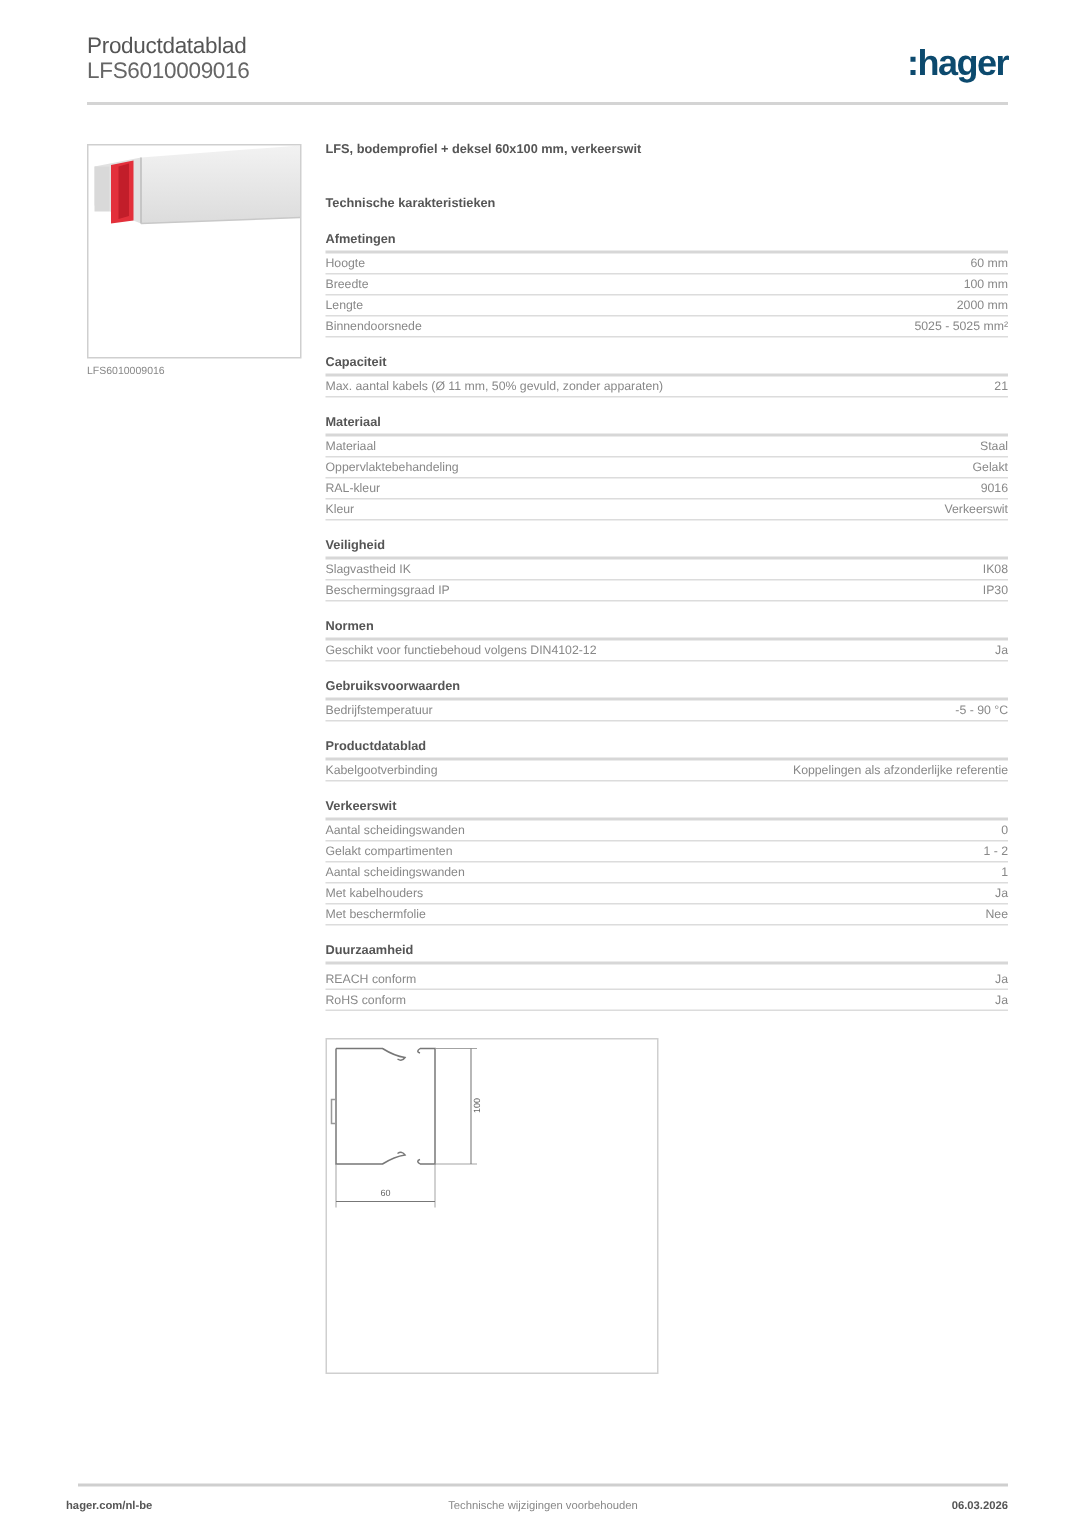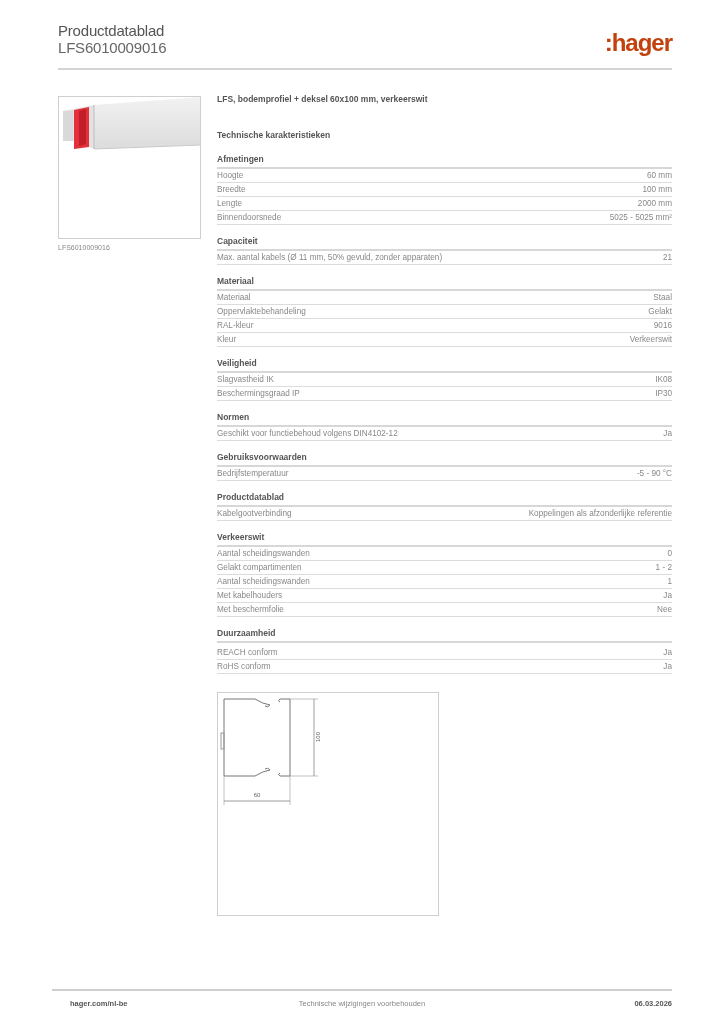--- a/index.html
+++ b/index.html
@@ -1,40 +1,40 @@
 <!DOCTYPE html>
 <html><head>
 <meta charset="utf-8">
 <style>
   html, body { margin:0; padding:0; background:#ffffff; }
   body { width:724px; height:1024px; position:relative; overflow:hidden;
          font-family:"Liberation Sans", sans-serif; color:#555; }
   .header { position:absolute; left:58px; top:22px; right:52px; height:46px; }
   .doc-title { position:absolute; left:0; top:0; font-size:15px; font-weight:normal; color:#555; letter-spacing:-0.2px; }
   .doc-sub { position:absolute; left:0; top:17px; font-size:15px; color:#666; letter-spacing:-0.2px; }
-  .logo { position:absolute; right:0; top:7px; font-size:24px; font-weight:bold; color:#c2410c; letter-spacing:-1px; }
+  .logo { position:absolute; right:0; top:7px; font-size:24px; font-weight:bold; color:#0c4a6e; letter-spacing:-1px; }
   .header-rule { position:absolute; left:58px; right:52px; top:68px; height:2px; background:#d4d4d4; }
 
   .product-image { position:absolute; left:58px; top:96px; width:141px; height:141px; border:1px solid #cfcfcf; background:#fff; overflow:hidden; }
   .image-caption { position:absolute; left:58px; top:244px; font-size:7px; color:#888; }
 
   .content { position:absolute; left:217px; top:94px; width:455px; }
   .product-name { font-size:8.5px; font-weight:bold; color:#555; height:36px; }
   .tech-title { font-size:8.5px; font-weight:bold; color:#555; margin-bottom:14px; }
   .section { margin-bottom:11px; }
   .section-title { font-size:8.5px; font-weight:bold; color:#555; padding-bottom:2px; border-bottom:2px solid #d7d7d7; height:11px; line-height:11px; }
   .row { display:flex; justify-content:space-between; font-size:8.2px; color:#888; height:13px; line-height:13px; border-bottom:1.5px solid #dcdcdc; }
   .row .v { text-align:right; }
   .section.gap-bottom { margin-bottom:18px; }
 
   .drawings-title { font-size:8.5px; font-weight:bold; color:#555; margin-top:4px; margin-bottom:8px; }
   .drawing-box { width:220px; height:222px; border:1px solid #cfcfcf; position:relative; }
 
   .footer-rule { position:absolute; left:52px; right:52px; top:989px; height:1.5px; background:#cfcfcf; }
-  .footer-left { position:absolute; left:70px; top:999px; font-size:7.5px; font-weight:bold; color:#555; }
+  .footer-left { position:absolute; left:44px; top:999px; font-size:7.5px; font-weight:bold; color:#555; }
   .footer-center { position:absolute; left:0; right:0; top:999px; text-align:center; font-size:7.5px; color:#888; }
   .footer-right { position:absolute; right:52px; top:999px; font-size:7.5px; font-weight:bold; color:#555; }
 </style>
 </head>
 <body>
 
 <div class="header">
   <div class="doc-title">Productdatablad</div>
   <div class="doc-sub">LFS6010009016</div>
   <div class="logo">:hager</div>

